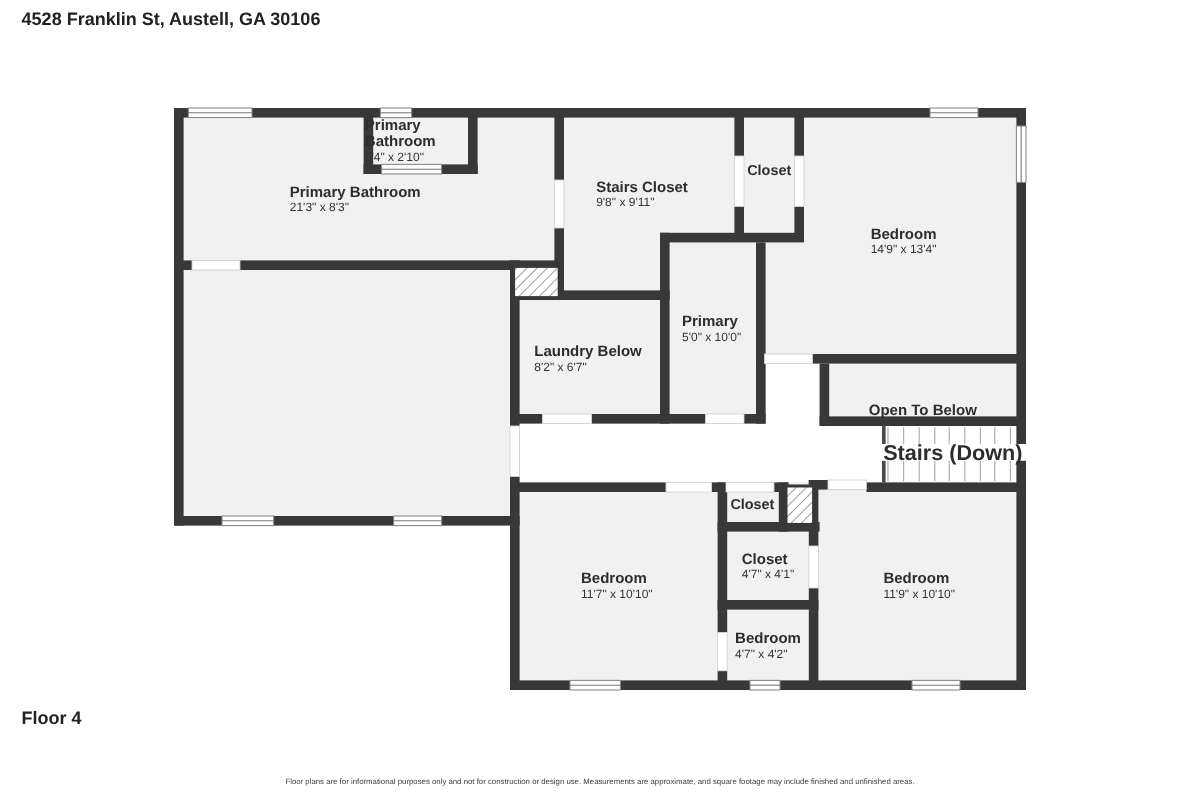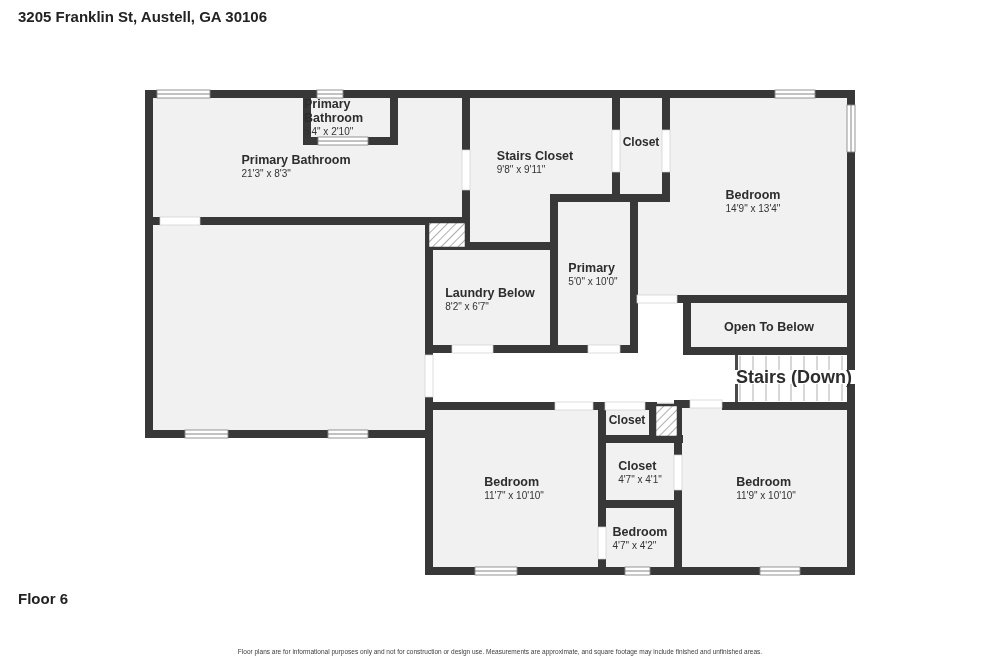--- a/index.html
+++ b/index.html
@@ -16,21 +16,21 @@
   .rdims{font-size:10px;font-weight:400;color:#333;margin-top:1px;line-height:11px;}
   .room-label.small .rname{font-size:12px;}
   .room-label.wrap{white-space:normal;width:92px;}
   .room-label.stairs .rname{background:#ffffff;padding:0 4px;font-size:18px;}
 </style>
 </head>
 <body>
 
 <div id="stage">
 
-  <div class="page-title">3205 Franklin St, Austell, GA 30106</div>
+  <div class="page-title">4528 Franklin St, Austell, GA 30106</div>
 
   <svg id="plan-svg" width="1000" height="667" viewBox="0 0 1000 667">
     <defs>
       <pattern id="hatch" patternUnits="userSpaceOnUse" width="6" height="6" patternTransform="rotate(45)">
         <rect width="6" height="6" fill="#ffffff"></rect>
         <line x1="0" y1="0" x2="0" y2="6" stroke="#9a9a9a" stroke-width="1.6"></line>
       </pattern>
     </defs>
 
     <g>
@@ -187,21 +187,21 @@
     <div class="rname">Primary</div>
     <div class="rdims">5'0" x 10'0"</div>
   </div>
 
   <div class="room-label" style="left:490px;top:299px">
     <div class="rname">Laundry Below</div>
     <div class="rdims">8'2" x 6'7"</div>
   </div>
 
 
-  <div class="room-label" style="left:769px;top:327px">
+  <div class="room-label" style="left:769px;top:342px">
     <div class="rname">Open To Below</div>
   </div>
 
   <div class="room-label stairs" style="left:794px;top:377px">
     <div class="rname">Stairs (Down)</div>
   </div>
 
   <div class="room-label small" style="left:627px;top:420px">
     <div class="rname">Closet</div>
   </div>
@@ -219,16 +219,16 @@
   <div class="room-label" style="left:640px;top:538px">
     <div class="rname">Bedroom</div>
     <div class="rdims">4'7" x 4'2"</div>
   </div>
 
   <div class="room-label" style="left:766px;top:488px">
     <div class="rname">Bedroom</div>
     <div class="rdims">11'9" x 10'10"</div>
   </div>
 
-  <div class="floor-label">Floor 6</div>
+  <div class="floor-label">Floor 4</div>
   <div class="disclaimer">Floor plans are for informational purposes only and not for construction or design use. Measurements are approximate, and square footage may include finished and unfinished areas.</div>
 
 </div>
 
 </body></html>

